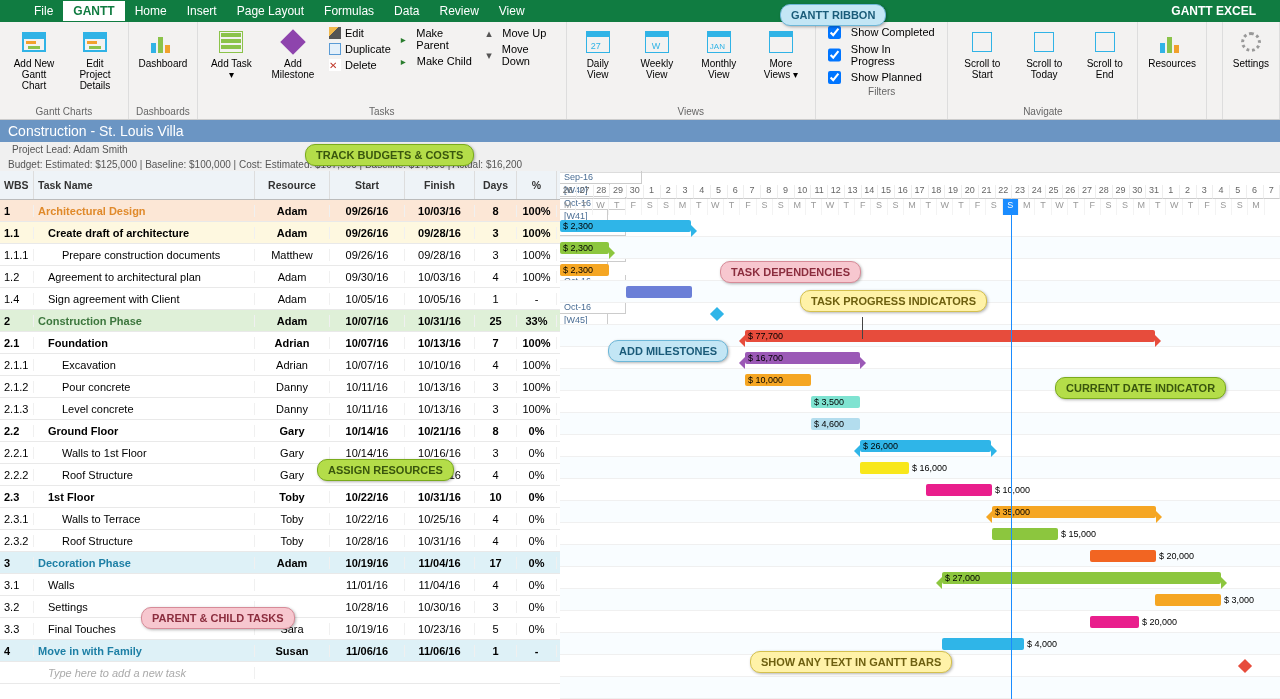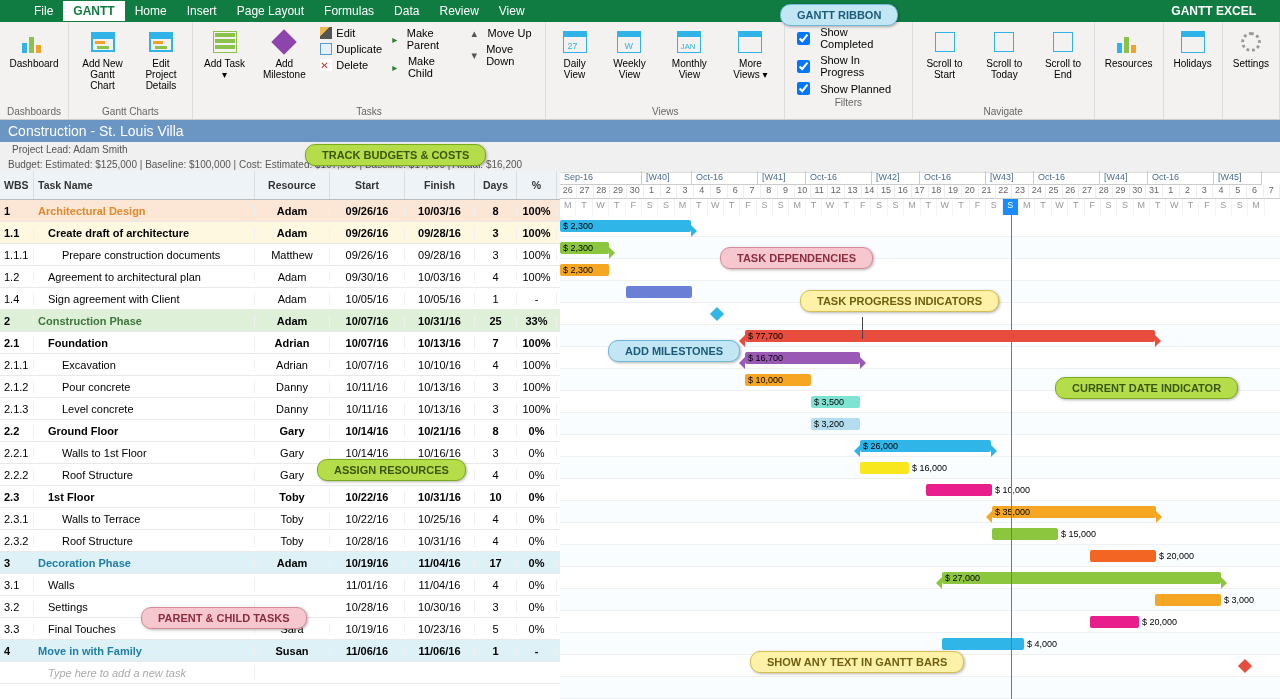--- a/index.html
+++ b/index.html
@@ -16,21 +16,21 @@
 .ribbon { background: #f3f2f1; height: 98px; display: flex; border-bottom: 1px solid #ccc; position: relative; }
 .ribbon-group { border-right: 1px solid #ddd; padding: 4px 6px 2px 6px; display: flex; flex-direction: column; }
 .ribbon-group-buttons { display: flex; gap: 6px; flex: 1; }
 .ribbon-group-label { text-align: center; color: #666; font-size: 10px; margin-top: 2px; }
 .rbtn { display: flex; flex-direction: column; align-items: center; justify-content: flex-start; padding: 2px 4px; cursor: pointer; font-size: 10px; text-align: center; max-width: 56px; }
 .rbtn .ricon { width: 28px; height: 28px; margin-bottom: 2px; display: flex; align-items: center; justify-content: center; }
 .rbtn .rlabel { line-height: 1.1; }
 .ribbon-list { display: flex; flex-direction: column; justify-content: flex-start; font-size: 11px; gap: 2px; }
 .ribbon-list .ritem { display: flex; align-items: center; gap: 4px; cursor: pointer; padding: 1px 2px; }
 .ribbon-checks { display: flex; flex-direction: column; justify-content: center; gap: 4px; font-size: 11px; padding: 0 6px; }
-.ribbon-checks label { display: flex; align-items: center; gap: 10px; cursor: pointer; }
+.ribbon-checks label { display: flex; gap: 10px; cursor: pointer; }
 
 
 .ico-gantt { border: 2px solid #30b3e6; width:24px; height:20px; background: linear-gradient(#30b3e6 30%, transparent 30%); position:relative;}
 .ico-gantt::before{content:"";position:absolute;left:2px;top:7px;width:10px;height:3px;background:#f1a12c;}
 .ico-gantt::after{content:"";position:absolute;left:4px;top:12px;width:12px;height:3px;background:#8bc34a;}
 .ico-dash { width:24px; height:22px;display:flex;align-items:end;gap:2px;}
 .ico-dash i{width:5px;background:#fff;}
 .ico-dash i:nth-child(1){height:10px;background:#30b3e6;}
 .ico-dash i:nth-child(2){height:16px;background:#8bc34a;}
 .ico-dash i:nth-child(3){height:8px;background:#f1a12c;}
@@ -75,21 +75,21 @@
 .trow.l3 { background: #def1f7; }
 .trow.l3 .c-task{color:#1d7fa5;}
 .trow.l4 { background: #def1f7; }
 .trow.l4 .c-task{color:#1d7fa5;}
 .indent-1{padding-left:14px!important;}
 .indent-2{padding-left:28px!important;}
 .placeholder{color:#aaa;font-style:italic;}
 
 
 .tl-head { font-size: 9px; }
-.tl-months { display:flex; height:14px; }
+.tl-months { display:flex; height:14px;flex-direction:column; }
 .tl-months div{ border-right:1px solid #ccc; border-bottom:1px solid #ccc; padding:1px 4px; color:#4a6d94;}
 .tl-days { display:flex; height:14px; }
 .tl-days div{ width:20px; border-right:1px solid #eee; border-bottom:1px solid #ccc; text-align:center; color:#666; font-size:9px;}
 .tl-dow { display:flex; height:16px; }
 .tl-dow div{ width:16.4px; border-right:1px solid #f3f3f3; text-align:center; color:#999; font-size:9px; padding-top:1px;}
 .tl-dow div.today{background:#1a8cff;color:#fff;}
 
 
 .gantt-body { position: relative; }
 .grow { height: 22px; border-bottom: 1px solid #f0f0f0; position: relative; }
@@ -98,21 +98,21 @@
 .bar .lbl{ position:absolute; left:100%; margin-left:3px; white-space:nowrap;}
 .diamond{position:absolute;width:10px;height:10px;transform:rotate(45deg);top:6px;}
 .arrow-l,.arrow-r{position:absolute;width:0;height:0;border-top:6px solid transparent;border-bottom:6px solid transparent;top:5px;}
 .arrow-l{border-right:6px solid;left:-6px;}
 .arrow-r{border-left:6px solid;right:-6px;}
 
 
 .today-line{position:absolute;top:0;bottom:0;width:1px;background:#1a8cff;z-index:5;}
 
 
-.callout { position:absolute; padding:4px 16px; border-radius:10px; font-size:11px; font-weight:bold; z-index:20; text-align:left; line-height:1.1; box-shadow:1px 1px 3px rgba(0,0,0,.3);}
+.callout { position:absolute; padding:4px 10px; border-radius:10px; font-size:11px; font-weight:bold; z-index:20; text-align:left; line-height:1.1; box-shadow:1px 1px 3px rgba(0,0,0,.3);}
 .callout.green{background:#b4dd49;border:1px solid #7aab1c;color:#39560d;}
 .callout.pink{background:#f7c7cf;border:1px solid #d78b98;color:#8b2d3e;}
 .callout.blue{background:#c3e6f5;border:1px solid #6db7d8;color:#1a5b79;}
 .callout.yellow{background:#fff2a8;border:1px solid #d4c04e;color:#6e6010;}
 .callout-line{position:absolute;background:#444;z-index:19;}
 
 
 .mini-ico{width:12px;height:12px;display:inline-block;}
 .mi-edit{background:linear-gradient(135deg,#f0b84c 40%,#555 40%);}
 .mi-dup{border:1px solid #5a9bd5;background:#e4f0fa;}
@@ -131,47 +131,47 @@
   <span id="menu-slot"><span class="tab">File</span><span class="tab active">GANTT</span><span class="tab">Home</span><span class="tab">Insert</span><span class="tab">Page Layout</span><span class="tab">Formulas</span><span class="tab">Data</span><span class="tab">Review</span><span class="tab">View</span></span>
   <div class="spacer"></div>
   <span class="brand">GANTT EXCEL</span>
 </div>
 
 <div class="ribbon">
   <div class="ribbon-group">
     <div class="ribbon-group-buttons">
       <div class="rbtn">
           <div class="ricon">
+            <div class="ico-gantt"></div>
+          </div>
+          <div class="rlabel">Add New Gantt Chart</div>
+        </div>
+      <div class="rbtn">
+          <div class="ricon">
+            <div class="ico-gantt"></div>
+          </div>
+          <div class="rlabel">Edit Project Details</div>
+        </div>
+    </div>
+    <div class="ribbon-group-label">Gantt Charts</div>
+  </div>
+  <div class="ribbon-group">
+    <div class="ribbon-group-buttons">
+      <div class="rbtn">
+          <div class="ricon">
             <div class="ico-dash">
               <i></i>
               <i></i>
               <i></i>
             </div>
           </div>
           <div class="rlabel">Dashboard</div>
         </div>
     </div>
     <div class="ribbon-group-label">Dashboards</div>
-  </div>
-  <div class="ribbon-group">
-    <div class="ribbon-group-buttons">
-      <div class="rbtn">
-          <div class="ricon">
-            <div class="ico-gantt"></div>
-          </div>
-          <div class="rlabel">Add New Gantt Chart</div>
-        </div>
-      <div class="rbtn">
-          <div class="ricon">
-            <div class="ico-gantt"></div>
-          </div>
-          <div class="rlabel">Edit Project Details</div>
-        </div>
-    </div>
-    <div class="ribbon-group-label">Gantt Charts</div>
   </div>
   <div class="ribbon-group">
     <div class="ribbon-group-buttons">
       <div class="rbtn">
           <div class="ricon">
             <div class="ico-addtask">
               <i></i>
               <i></i>
               <i></i>
             </div>
@@ -305,28 +305,20 @@
               <i></i>
               <i></i>
             </div>
           </div>
           <div class="rlabel">Resources</div>
         </div>
     </div>
     <div class="ribbon-group-label">&nbsp;</div>
   </div>
   <div class="ribbon-group">
-    <div class="ribbon-group-buttons">
-      <div class="rbtn">
-          <div class="ricon">
-            <div class="ico-cal"></div>
-          </div>
-          <div class="rlabel">Holidays</div>
-        </div>
-    </div>
     <div class="ribbon-group-label">&nbsp;</div>
   </div>
   <div class="ribbon-group">
     <div class="ribbon-group-buttons">
       <div class="rbtn">
           <div class="ricon">
             <div class="ico-gear"></div>
           </div>
           <div class="rlabel">Settings</div>
         </div>
@@ -681,21 +673,21 @@
         <div class="grow">
           <div class="bar" style="left: 185px; width: 115px; background: rgb(155, 89, 182);">$ 16,700<span class="arrow-l" style="border-right-color: rgb(155, 89, 182);"></span><span class="arrow-r" style="border-left-color: rgb(155, 89, 182);"></span></div>
         </div>
         <div class="grow alt">
           <div class="bar" style="left: 185px; width: 66px; background: rgb(245, 166, 35);">$ 10,000</div>
         </div>
         <div class="grow">
           <div class="bar" style="left: 251px; width: 49px; background: rgb(127, 227, 209);">$ 3,500</div>
         </div>
         <div class="grow alt">
-          <div class="bar" style="left: 251px; width: 49px; background: rgb(179, 221, 238);">$ 3,200</div>
+          <div class="bar" style="left: 251px; width: 49px; background: rgb(179, 221, 238);">$ 4,600</div>
         </div>
         <div class="grow">
           <div class="bar" style="left: 300px; width: 131px; background: rgb(47, 181, 232);">$ 26,000<span class="arrow-l" style="border-right-color: rgb(47, 181, 232);"></span><span class="arrow-r" style="border-left-color: rgb(47, 181, 232);"></span></div>
         </div>
         <div class="grow alt">
           <div class="bar" style="left: 300px; width: 49px; background: rgb(248, 231, 28);">
             <span class="lbl">$ 16,000</span>
           </div>
         </div>
         <div class="grow">
@@ -737,20 +729,20 @@
         <div class="grow">
           <div class="diamond" style="left: 680px; background: rgb(231, 76, 60);"></div>
         </div>
         <div class="grow alt"></div>
       </div>
   </div>
 </div>
 
 <div class="callout blue" style="top:4px;left:780px">GANTT RIBBON</div>
 <div class="callout green" style="top:144px;left:305px">TRACK BUDGETS &amp; COSTS</div>
-<div class="callout pink" style="top:247px;left:720px">TASK DEPENDENCIES</div>
+<div class="callout pink" style="top:261px;left:720px">TASK DEPENDENCIES</div>
 <div class="callout yellow" style="top:290px;left:800px">TASK PROGRESS INDICATORS</div>
 <div class="callout-line" style="top:317px;left:862px;width:1px;height:22px"></div>
 <div class="callout blue" style="top:340px;left:608px">ADD MILESTONES</div>
 <div class="callout green" style="top:377px;left:1055px">CURRENT DATE INDICATOR</div>
 <div class="callout green" style="top:459px;left:317px">ASSIGN RESOURCES</div>
 <div class="callout pink" style="top:607px;left:141px">PARENT &amp; CHILD TASKS</div>
 <div class="callout yellow" style="top:651px;left:750px">SHOW ANY TEXT IN GANTT BARS</div>
 
 </body></html>

